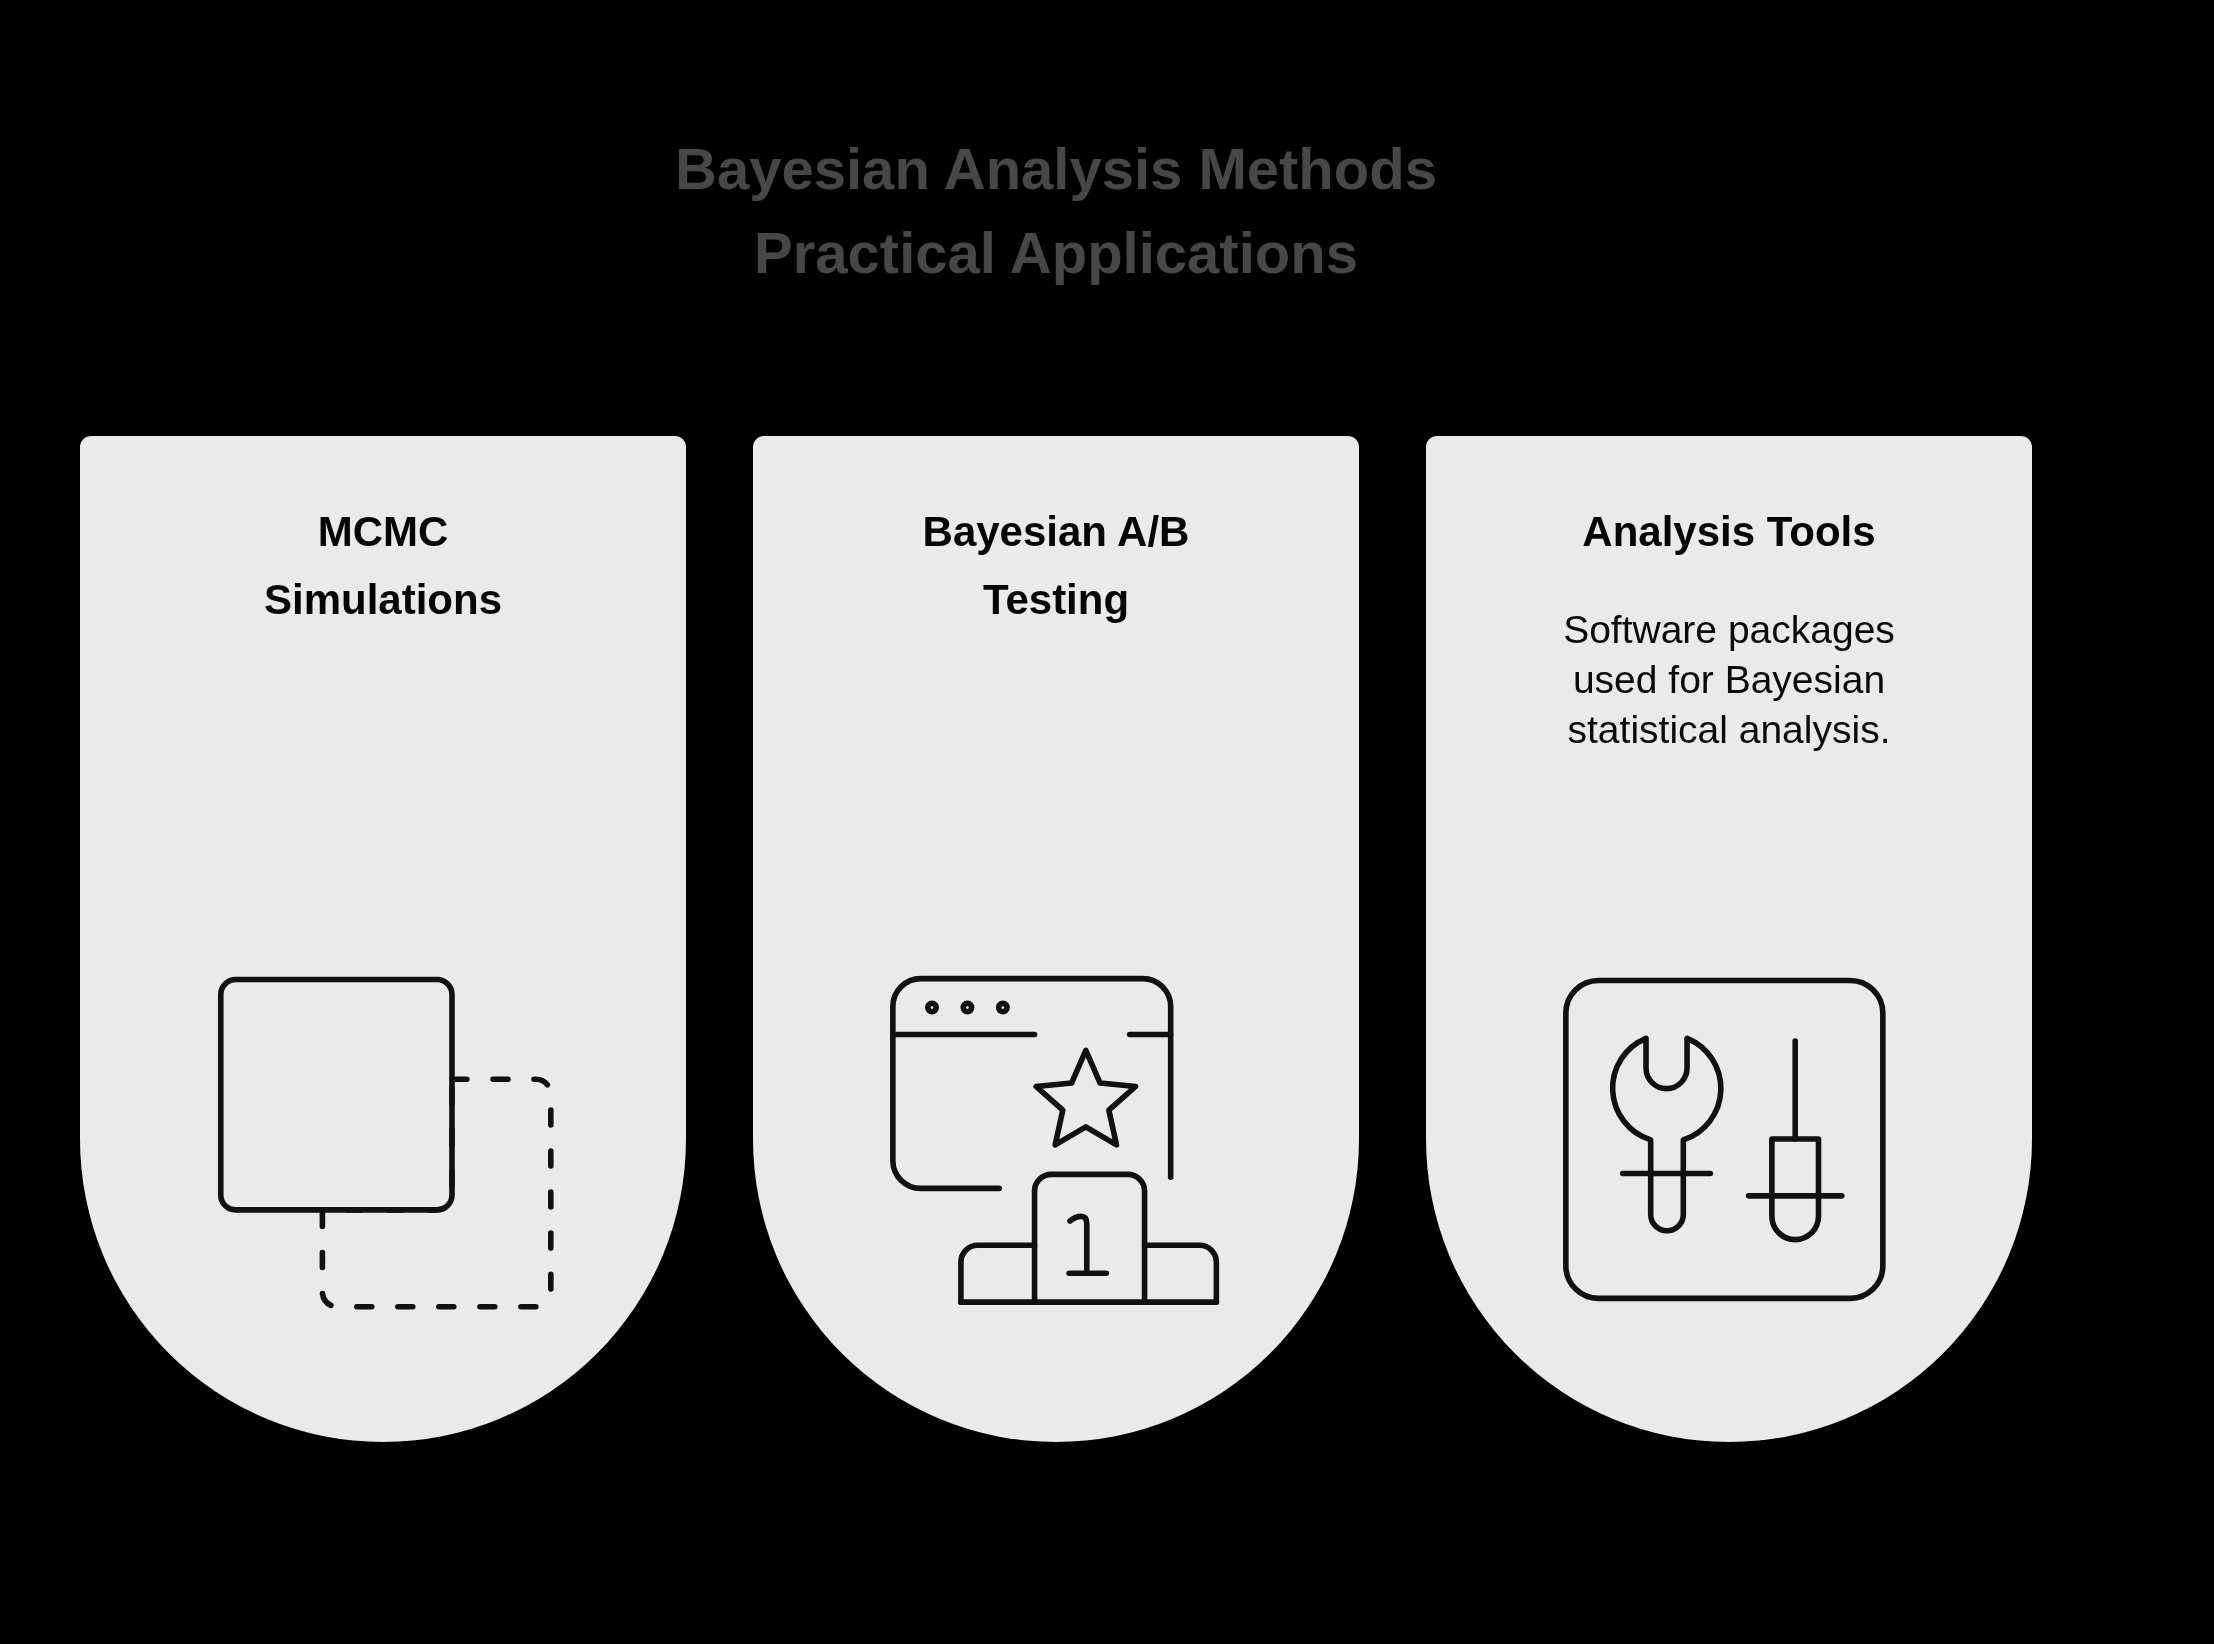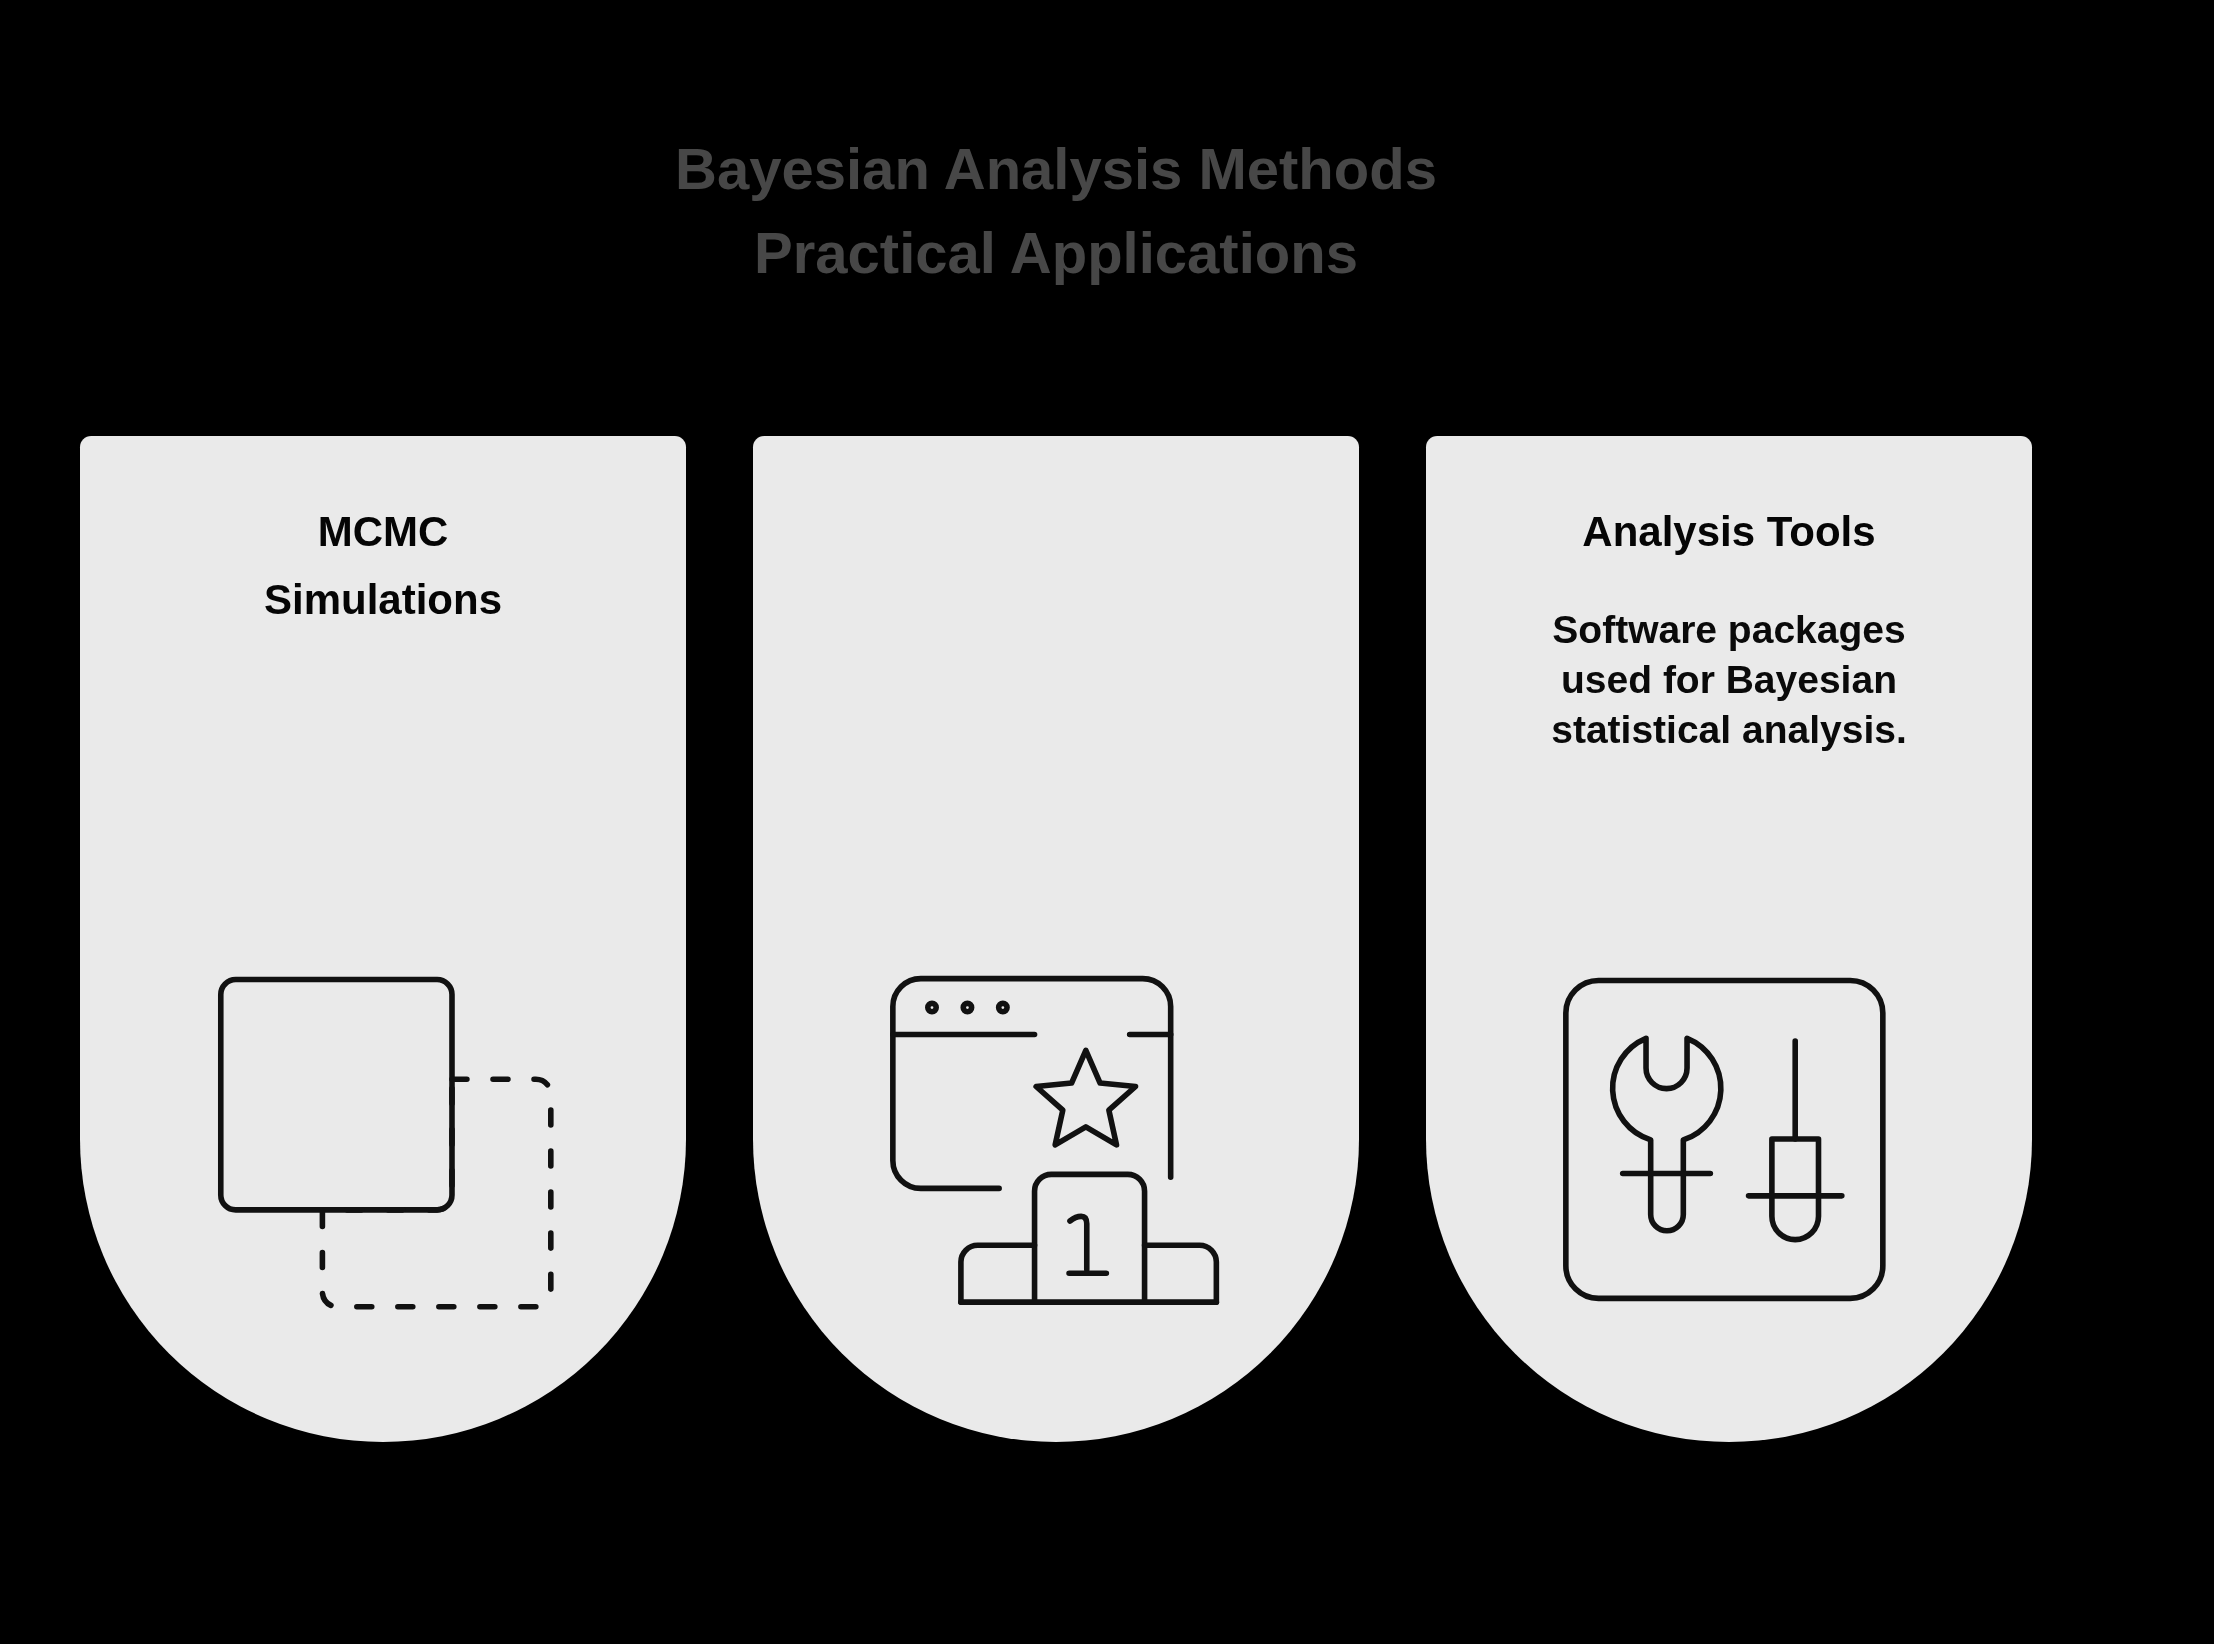--- a/index.html
+++ b/index.html
@@ -30,21 +30,21 @@
   .card-heading {
     margin:62px 18.6px 0 18.6px;
     text-align:center;
     font-size:42px; font-weight:700; line-height:68px;
     color:var(--heading-color, #050505);
     white-space:pre-line;
   }
   .card-body {
     margin:39px 28px 0 28px;
     text-align:center;
-    font-size:39px; font-weight:700; line-height:50px;
+    font-size:39px; font-weight:400; line-height:50px;
     color:var(--body-color, #0a0a0a);
     white-space:pre-line;
   }
   .card-icon {
     position:absolute; left:0; top:0; width:606px; height:1006px;
     pointer-events:none;
   }
   .card-icon path, .card-icon rect, .card-icon circle, .card-icon line {
     fill:none;
     stroke:var(--icon-stroke, #111);
@@ -68,20 +68,22 @@
     <div class="card">
       <div class="card-heading">MCMC
 Simulations</div>
       <svg class="card-icon" viewBox="0 0 650 1079">
         <rect x="151" y="583" width="248" height="247" rx="16"></rect>
         <path class="dashed" d="M399 690 H489 A16 16 0 0 1 505 706 V918 A16 16 0 0 1 489 934 H276 A16 16 0 0 1 260 918 V830 H383 A16 16 0 0 0 399 814 V690 Z"></path>
       </svg>
     </div>
 
     <div class="card">
+      <div class="card-heading">Bayesian A/B
+Testing</div>
       <svg class="card-icon" viewBox="0 0 650 1079">
         <path d="M264 807 H180 A30 30 0 0 1 150 777 V612 A30 30 0 0 1 180 582 H418 A30 30 0 0 1 448 612 V795"></path>
         <path d="M150 642 H302 M404 642 H448"></path>
         <circle class="dot" cx="192" cy="613" r="4.5"></circle>
         <circle class="dot" cx="230" cy="613" r="4.5"></circle>
         <circle class="dot" cx="268" cy="613" r="4.5"></circle>
         <path d="M357 659 L372.3 694 L410.3 697.7 L381.7 723 L389.9 760.3 L357 741 L324.1 760.3 L332.3 723 L303.7 697.7 L341.7 694 Z"></path>
         <path d="M302 929 V810 A18 18 0 0 1 320 792 H402 A18 18 0 0 1 420 810 V929"></path>
         <path d="M302 868 H241 A18 18 0 0 0 223 886 V929"></path>
         <path d="M420 868 H479 A18 18 0 0 1 497 886 V929"></path>

